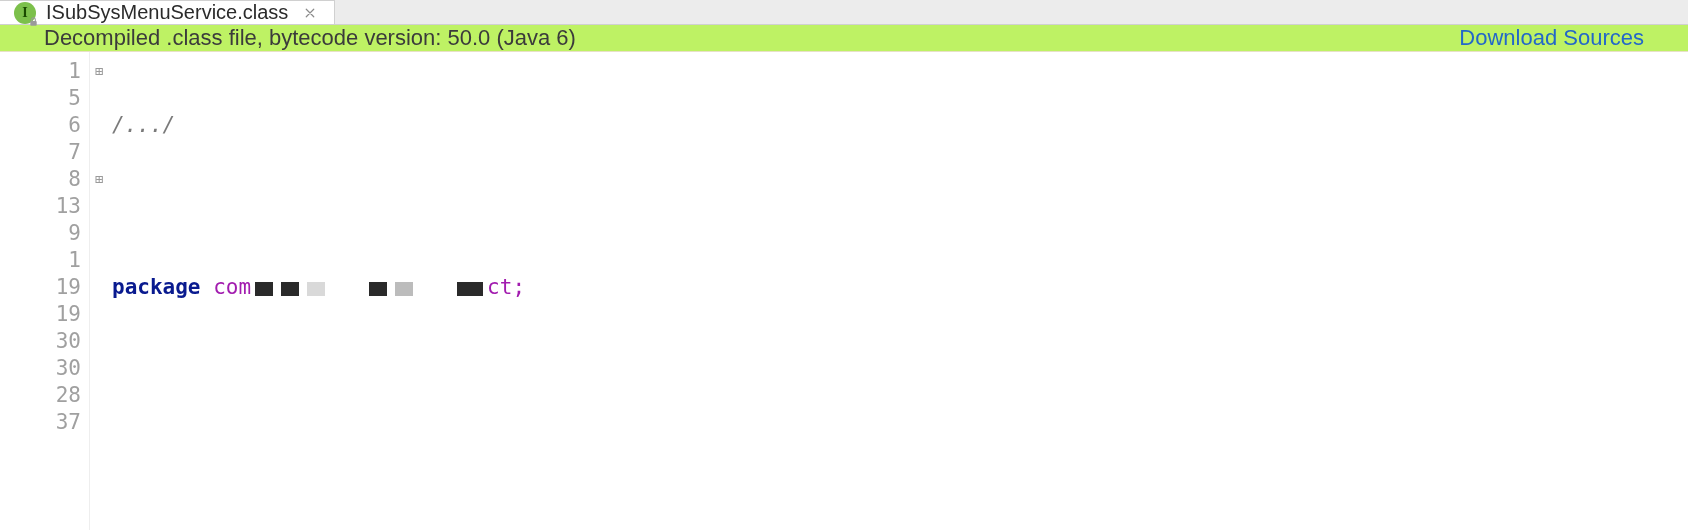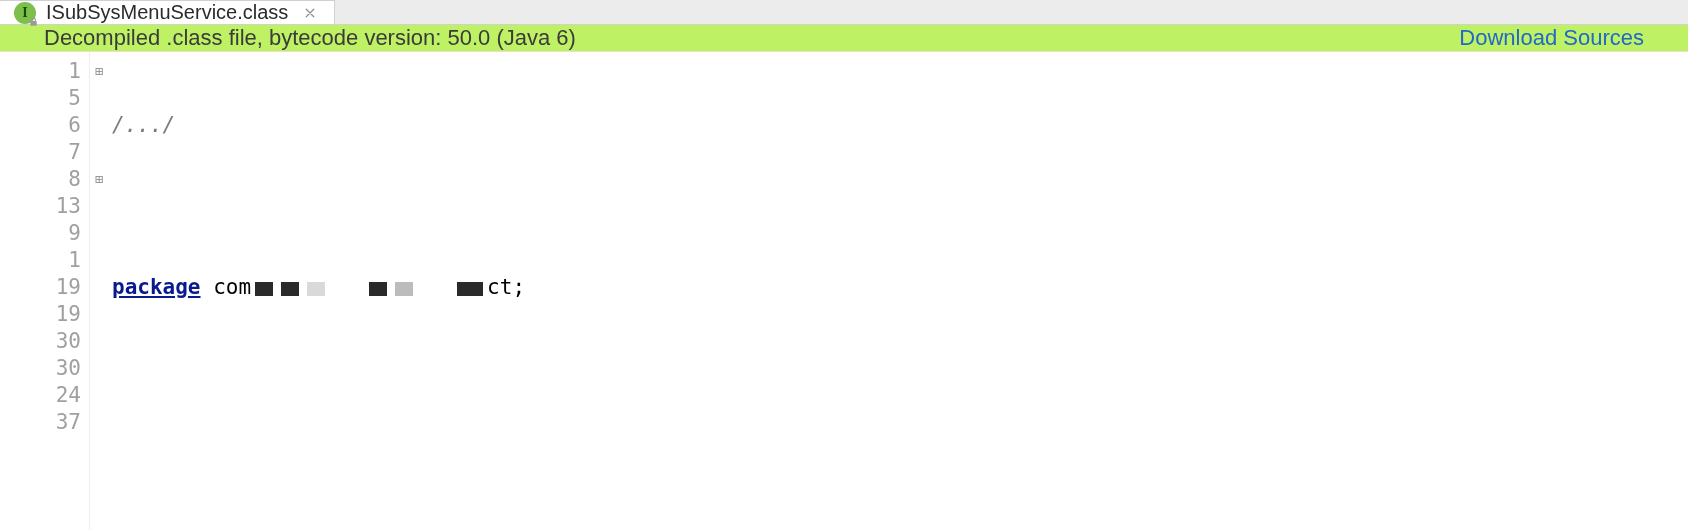--- a/index.html
+++ b/index.html
@@ -23,23 +23,23 @@
 
   
   .editor { flex: 1; display: flex; font-family: "Menlo", "Consolas", "DejaVu Sans Mono", monospace; font-size: 21px; line-height: 27px; position: relative; }
   .gutter { width: 90px; text-align: right; color: #a0a0a0; padding: 6px 8px 0 0; user-select: none; border-right: 1px solid #eee; }
   .gutter .ln { height: 27px; }
   .foldcol { width: 18px; padding-top: 6px; user-select:none; }
   .foldcol .fc { height: 27px; display:flex; align-items:center; justify-content:center; color:#9a9a9a; font-size:14px; }
   .code { flex: 1; padding: 6px 0 0 4px; white-space: pre; }
   .code .row { height: 27px; }
 
-  .kw { color: #091a8f; font-weight: 700; text-decoration: underline; }
+  .kw { color: #091a8f; font-weight: 700; }
   .cm { color: #7a7a7a; font-style: italic; }
-  .blk { color: #000000; }
+  .blk { color: #a21caf; }
   .redact { display:inline-block; vertical-align:middle; }
   .redact span { display:inline-block; height:14px; margin:0 4px; vertical-align:middle; }
   .soft { background:#e8f3e0; padding:0 4px; }
 </style>
 </head>
 <body>
 
 <div class="tabbar">
   <div class="tab">
     <span class="icon-wrap">
@@ -72,21 +72,21 @@
     <div class="ln">6</div>
     <div class="ln">7</div>
     <div class="ln">8</div>
     <div class="ln">13</div>
     <div class="ln">9</div>
     <div class="ln">1</div>
     <div class="ln">19</div>
     <div class="ln">19</div>
     <div class="ln">30</div>
     <div class="ln">30</div>
-    <div class="ln">24</div>
+    <div class="ln">28</div>
     <div class="ln">37</div>
   </div>
 
   <div class="foldcol">
     <div class="fc">⊞</div>
     <div class="fc"></div>
     <div class="fc"></div>
     <div class="fc"></div>
     <div class="fc">⊞</div>
     <div class="fc"></div>

